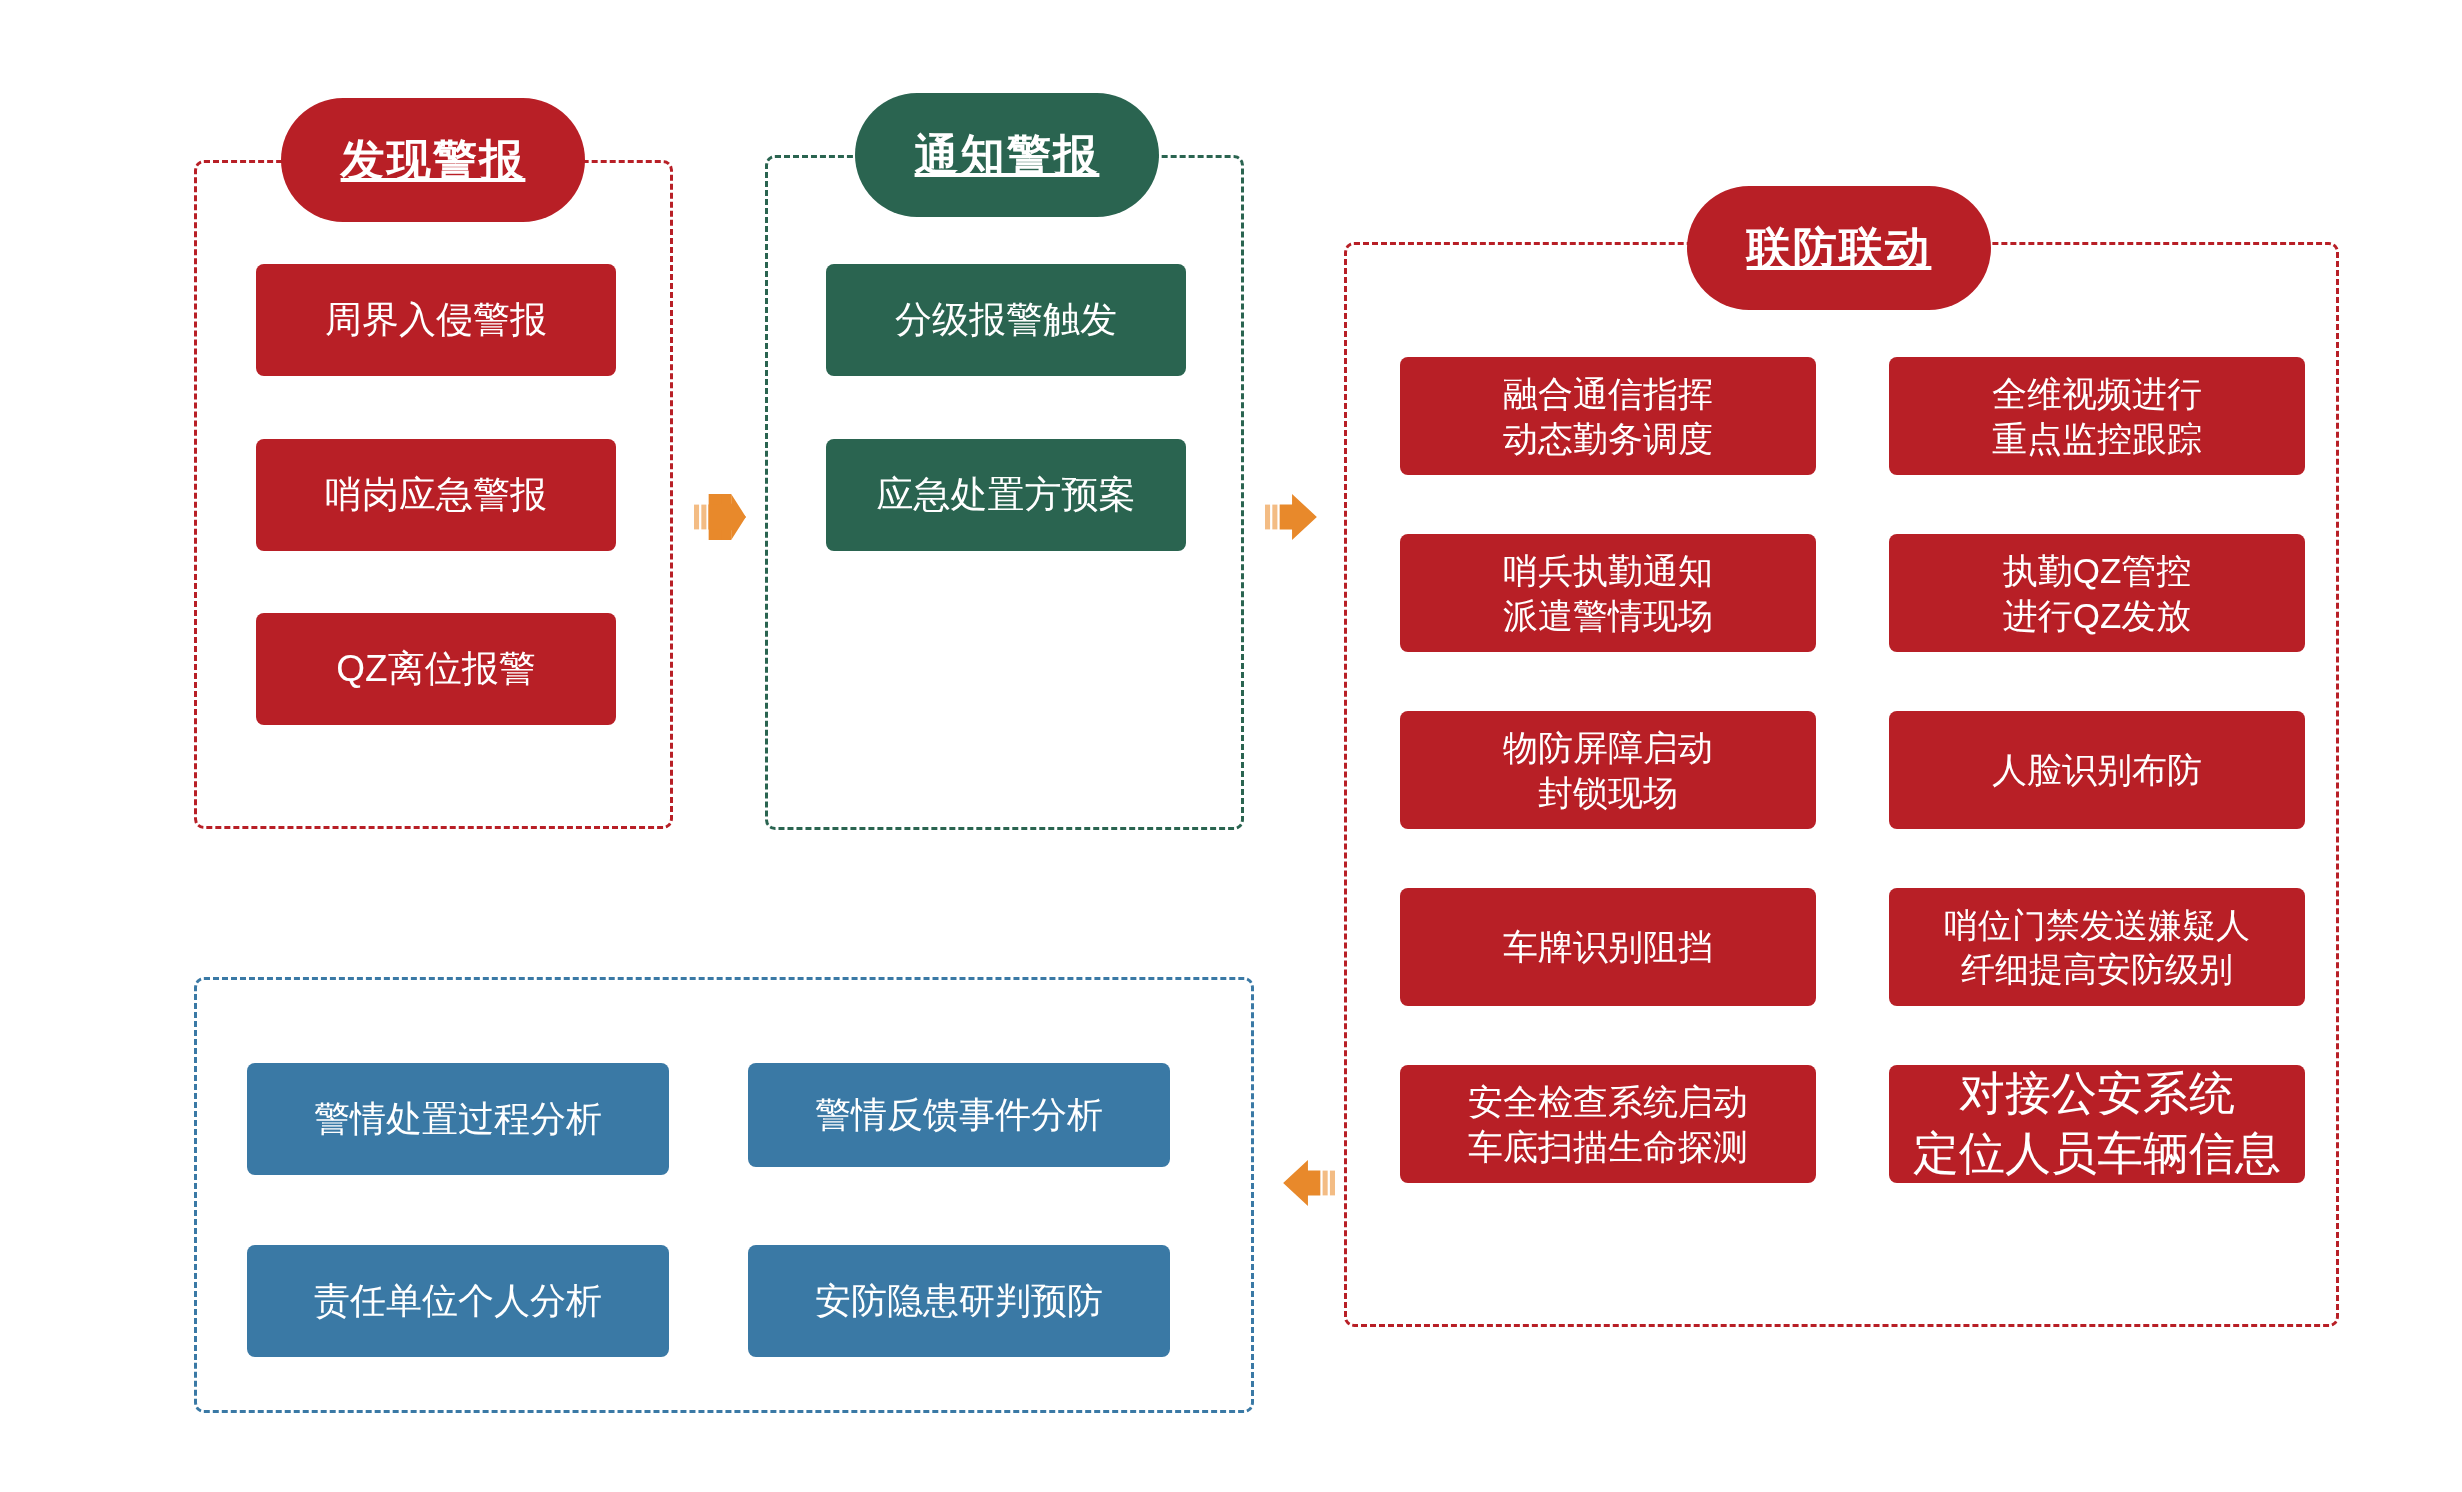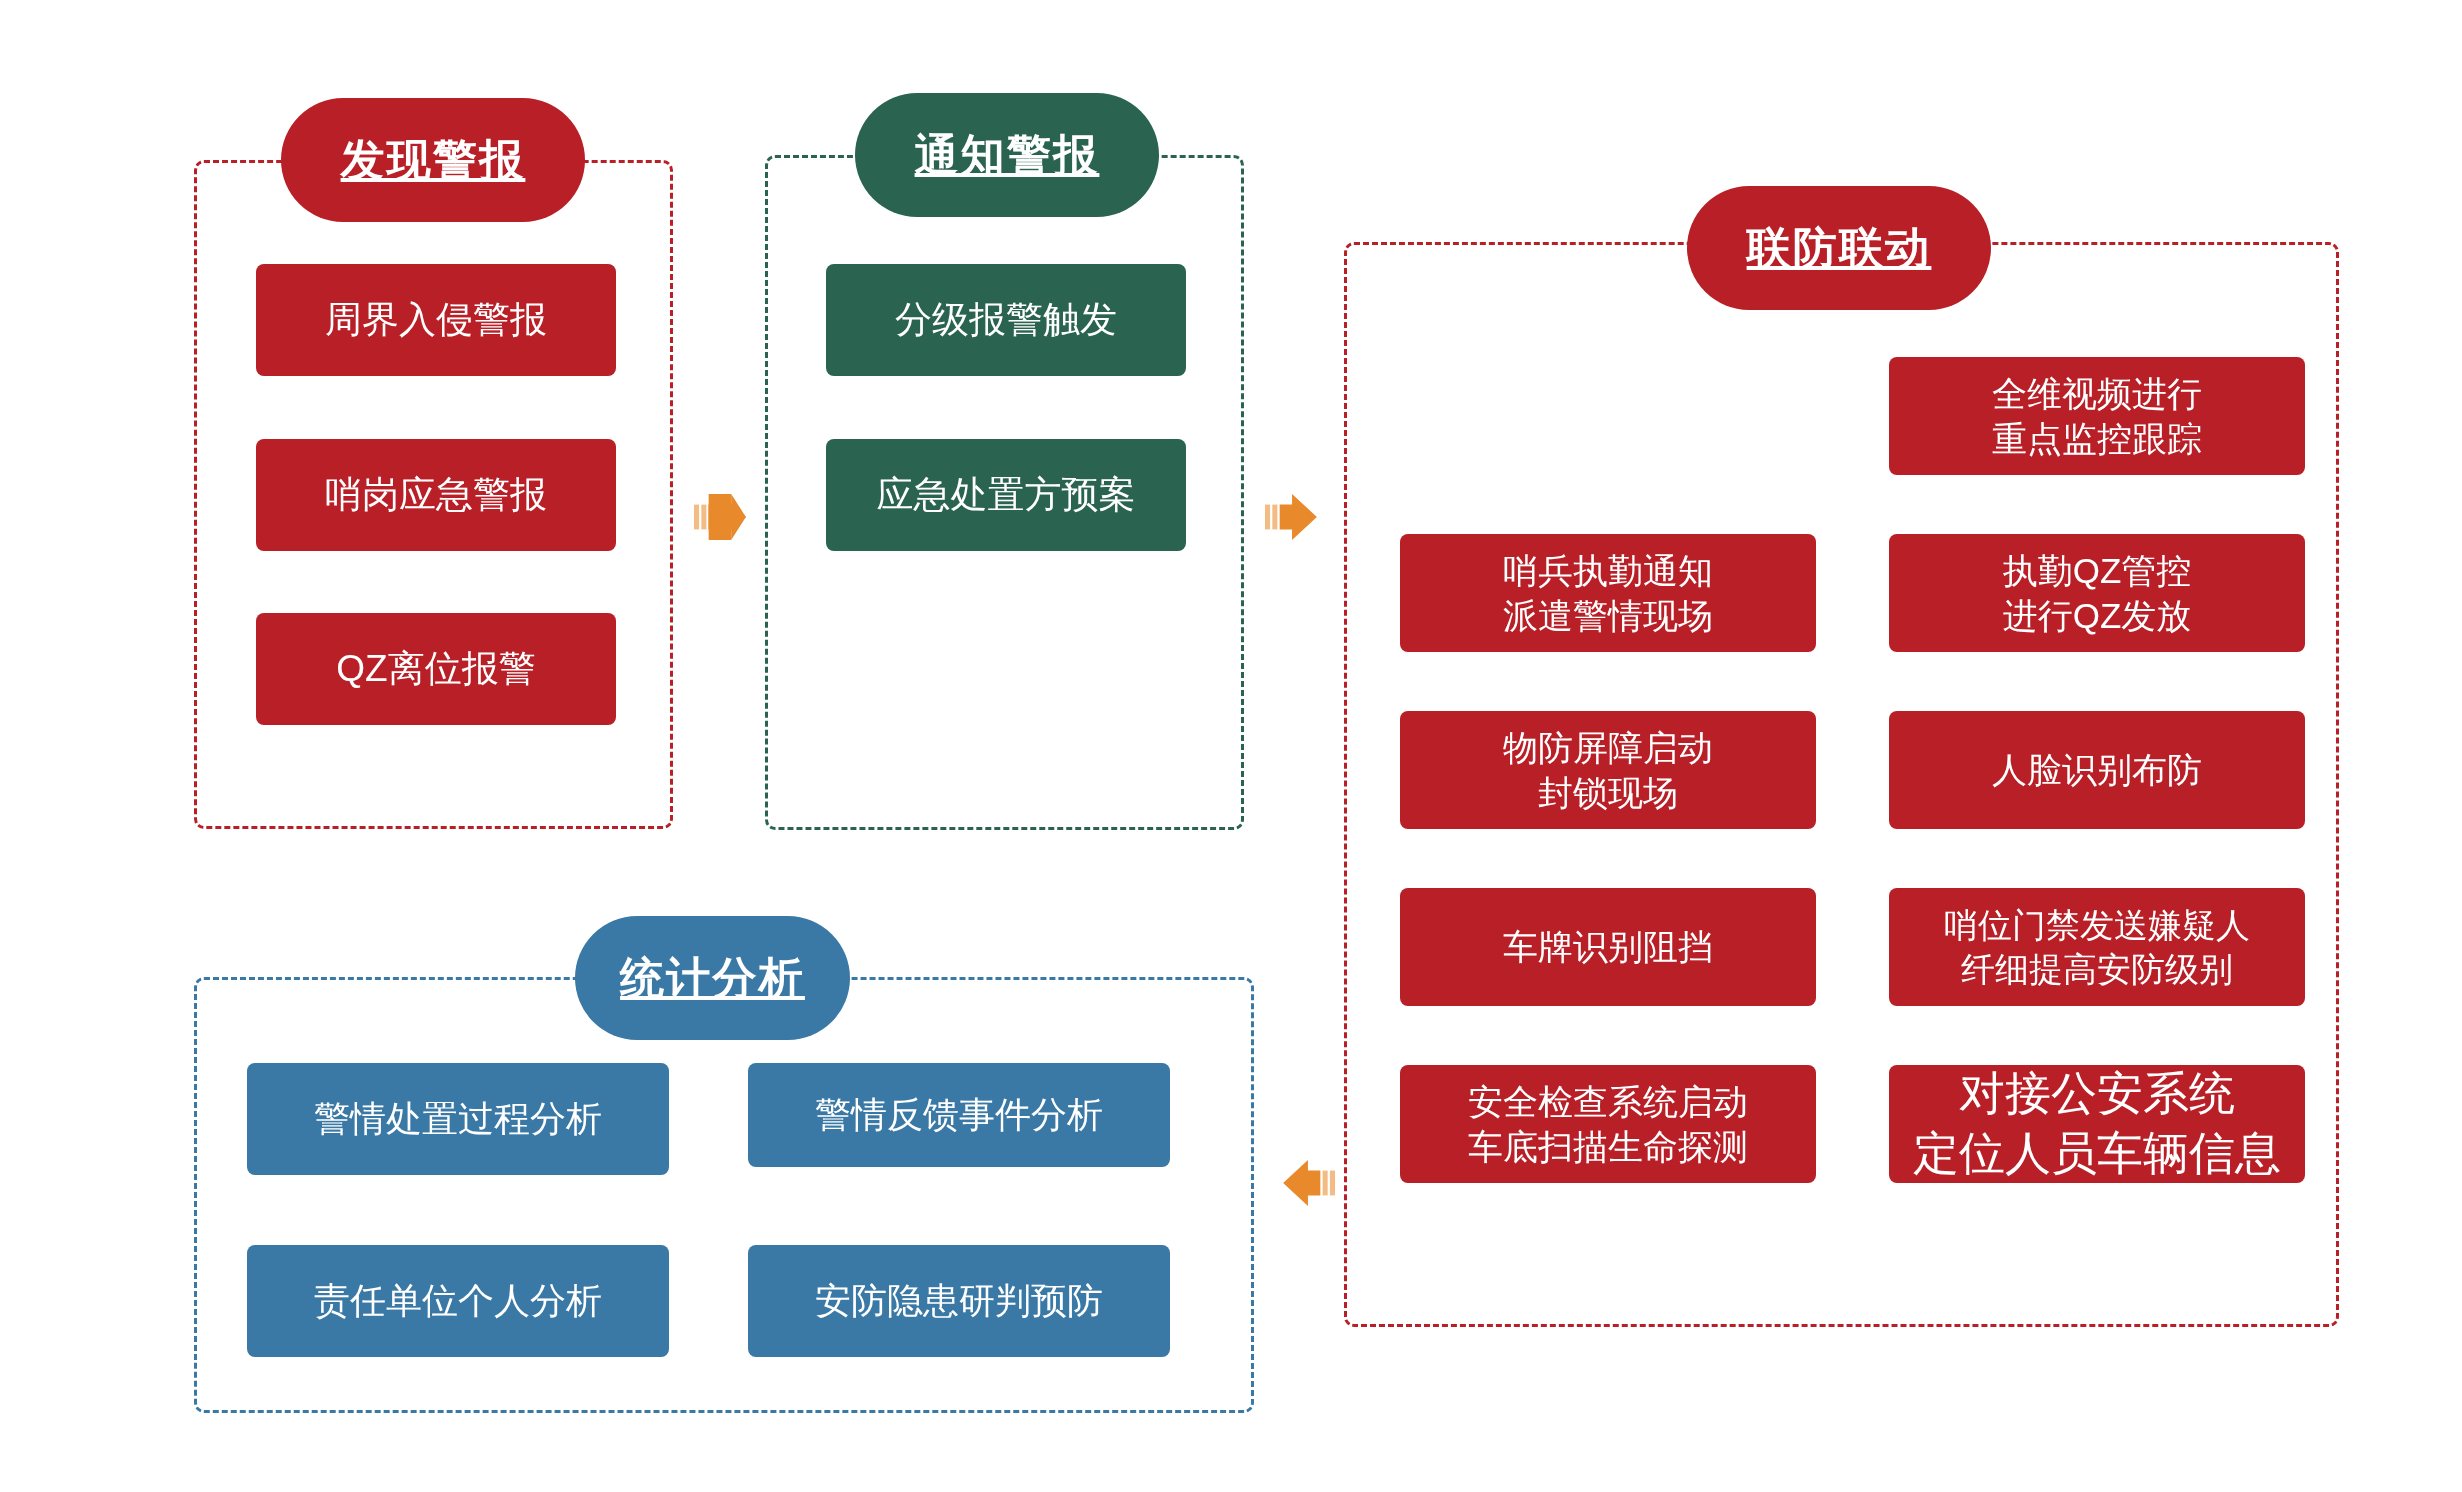--- a/index.html
+++ b/index.html
@@ -103,20 +103,22 @@
 
   <div class="box green" style="left:826px; top:439px; width:360px; height:112px; font-size:37px;">应急处置方预案</div>
 
 
   <div class="panel red" style="left:1344px; top:242px; width:995px; height:1085px;"></div>
 
   <div class="pill red" style="left:1687px; top:186px; width:304px; height:124px; border-radius:62px/62px; font-size:44px;">
     <span>联防联动</span>
   </div>
 
+  <div class="box red" style="left:1400px; top:357px; width:416px; height:118px; font-size:35px;">融合通信指挥
+动态勤务调度</div>
 
   <div class="box red" style="left:1400px; top:534px; width:416px; height:118px; font-size:35px;">哨兵执勤通知
 派遣警情现场</div>
 
   <div class="box red" style="left:1400px; top:711px; width:416px; height:118px; font-size:35px;">物防屏障启动
 封锁现场</div>
 
   <div class="box red" style="left:1400px; top:888px; width:416px; height:118px; font-size:35px;">车牌识别阻挡</div>
 
   <div class="box red" style="left:1400px; top:1065px; width:416px; height:118px; font-size:35px;">安全检查系统启动
@@ -131,23 +133,20 @@
   <div class="box red" style="left:1889px; top:711px; width:416px; height:118px; font-size:35px;">人脸识别布防</div>
 
   <div class="box red" style="left:1889px; top:888px; width:416px; height:118px; font-size:34px;">哨位门禁发送嫌疑人
 纤细提高安防级别</div>
 
   <div class="box red" style="left:1889px; top:1065px; width:416px; height:118px; font-size:46px;">对接公安系统
 定位人员车辆信息</div>
 
   <div class="panel blue" style="left:194px; top:977px; width:1060px; height:436px;"></div>
 
-  <div class="pill blue" style="left:575px; top:916px; width:275px; height:124px; border-radius:62px/62px; font-size:44px;">
-    <span>统计分析</span>
-  </div>
 
   <div class="box blue" style="left:247px; top:1063px; width:422px; height:112px; font-size:36px;">警情处置过程分析</div>
 
   <div class="box blue" style="left:748px; top:1063px; width:422px; height:104px; font-size:36px;">警情反馈事件分析</div>
 
   <div class="box blue" style="left:247px; top:1245px; width:422px; height:112px; font-size:36px;">责任单位个人分析</div>
 
   <div class="box blue" style="left:748px; top:1245px; width:422px; height:112px; font-size:36px;">安防隐患研判预防</div>
 
   <div class="arrow" style="left:694px; top:486px;">

